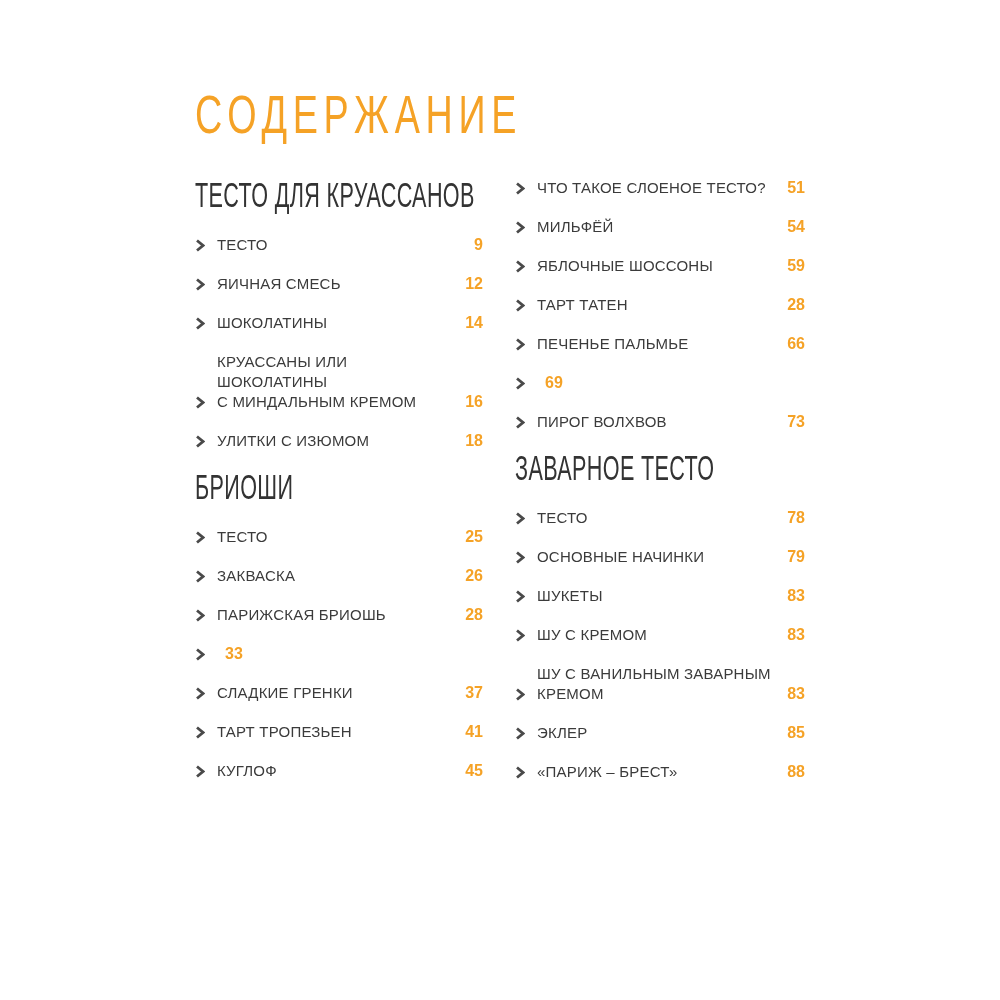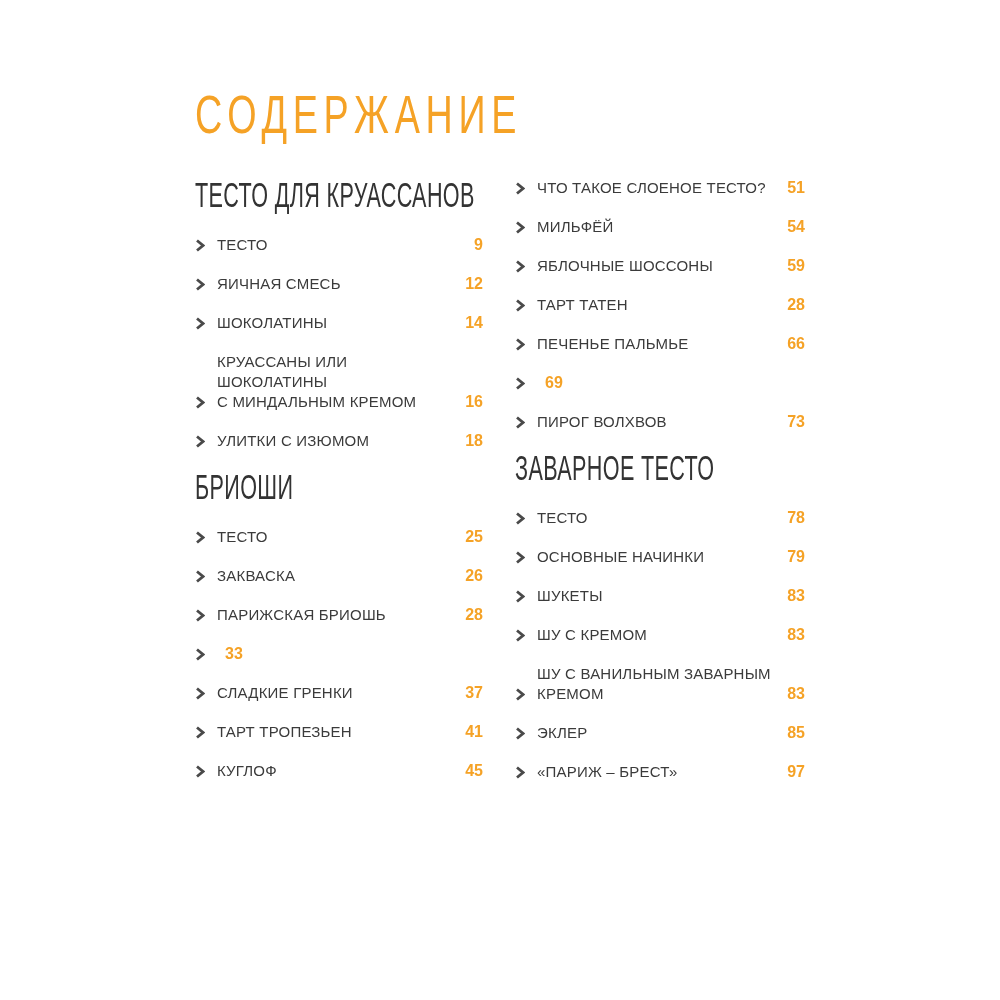--- a/index.html
+++ b/index.html
@@ -328,17 +328,17 @@
           <span class="label">ЭКЛЕР</span>
           <span class="page-num">85</span>
         </div>
         <div class="item">
           <span class="chev">
             <svg width="10" height="13" viewBox="0 0 10 13" aria-hidden="true">
               <path d="M2 1.5 L8 6.5 L2 11.5" fill="none" stroke="currentColor" stroke-width="2.8" stroke-linejoin="miter"></path>
             </svg>
           </span>
           <span class="label">«ПАРИЖ – БРЕСТ»</span>
-          <span class="page-num">97</span>
+          <span class="page-num">88</span>
         </div>
       </div>
   </div>
 </div>
 
 </body></html>

